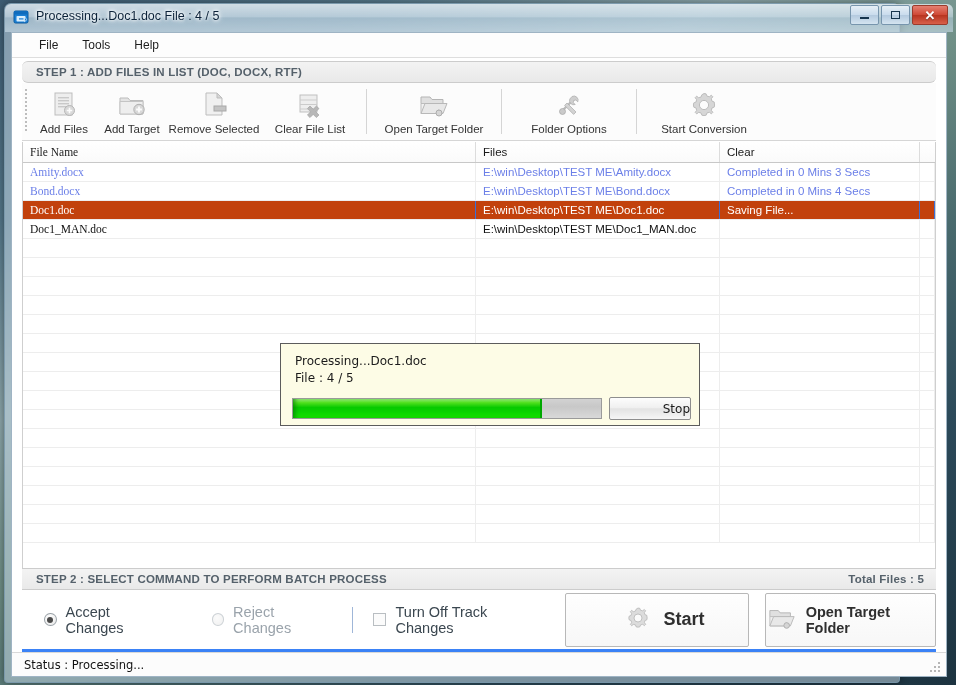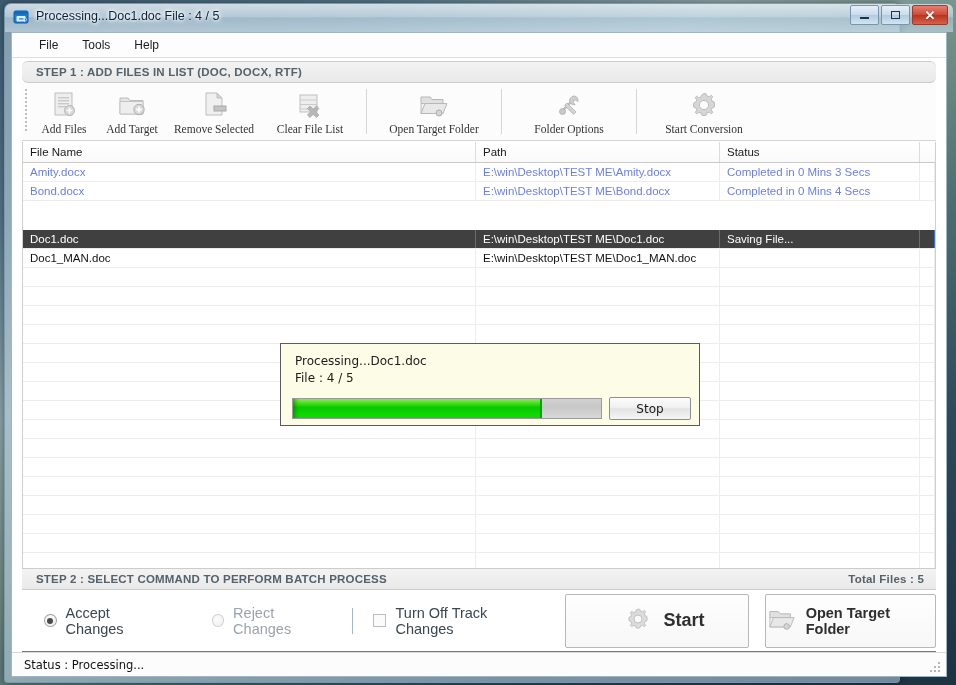--- a/index.html
+++ b/index.html
@@ -107,21 +107,21 @@
   #step1 { left: 10px; top: 28px; width: 914px; border-radius: 6px; }
   #step2 { left: 10px; top: 535px; width: 914px; justify-content: space-between; padding-right: 12px; }
   #total-files { font-size: 11.5px; font-weight: bold; color: #55616b; }
 
   
   #toolbar {
     position: absolute; left: 10px; top: 50px;
     width: 914px; height: 58px;
     background: #fcfcfc;
     border-bottom: 1px solid #d6d6d6;
-    display: flex; align-items: stretch; font-family: Liberation Serif, serif;
+    display: flex; align-items: stretch;
   }
   #toolbar-grip {
     width: 8px;
     background-image: repeating-linear-gradient(to bottom,
       #bdbdbd 0px, #bdbdbd 2px, transparent 2px, transparent 4px);
     background-position: 3px 6px;
     background-size: 2px calc(100% - 14px);
     background-repeat: no-repeat;
   }
   .tool-btn {
@@ -151,36 +151,36 @@
     background: #ffffff;
     border-bottom: 1px solid #c8c8c8;
   }
   .gh {
     font-size: 11.5px; color: #1a1a1a;
     display: flex; align-items: center;
     padding-left: 7px;
     border-right: 1px solid #dcdcdc;
     background: linear-gradient(to bottom, #ffffff 0%, #fafafa 100%);
   }
-  .c1 { width: 453px; }
+  .c1 { width: 453px; font-family: Liberation Serif, serif; }
   .c2 { width: 244px; }
   .c3 { width: 200px; }
   .c4 { width: 15px; border-right: none; }
 
   .grow { display: flex; height: 19px; border-bottom: 1px solid #ededed; }
   .grow .cell {
     font-size: 11.5px;
     display: flex; align-items: center;
     padding-left: 7px;
     border-right: 1px solid #ededed;
     white-space: nowrap; overflow: hidden;
   }
   .grow.link .cell { color: #6b7fe8; }
   .grow.plain .cell { color: #111; }
-  .grow.selected { background: #404040; margin-top: 29px; }
+  .grow.selected { background: #c2410c; }
   .grow.selected .cell { color: #ffffff; border-right-color: #3a6fd8; }
 
   
   #progress-dialog {
     position: absolute;
     left: 268px; top: 310px;
     width: 420px; height: 83px;
     background: #fdfce6;
     border: 1px solid #5c5c5c;
     z-index: 40;
@@ -202,31 +202,31 @@
       #9cf07e 0%, #4fe01c 20%, #07c900 45%, #0ad400 70%, #17e500 100%);
     border-right: 2px solid #00a800;
     box-shadow: inset 4px 0 5px -2px rgba(0,120,0,0.75);
   }
   #stop-btn {
     position: absolute; left: 328px; top: 53px;
     width: 82px; height: 23px;
     background: linear-gradient(to bottom, #fdfdfd 0%, #f0f0f0 45%, #e3e3e3 52%, #f6f6f6 100%);
     border: 1px solid #8e8e8e;
     border-radius: 2px;
-    display: flex; align-items: center; justify-content: center;
+    display: flex; align-items: center; justify-content: flex-end;
     font-size: 12px; color: #1a1a1a;
     font-family: "DejaVu Sans", sans-serif;
   }
 
   
   #cmdpanel {
     position: absolute; left: 10px; top: 557px;
     width: 914px; height: 62px;
     background: #ffffff;
-    border-bottom: 1px solid #3b82f6;
+    border-bottom: 3px solid #3b82f6;
     display: flex; align-items: center;
   }
   .radio-wrap, .check-wrap {
     display: flex; align-items: center; cursor: default;
   }
   .radio-dot {
     width: 13px; height: 13px; border-radius: 50%;
     background: radial-gradient(circle at 40% 35%, #ffffff 0%, #f1f1f1 60%, #dcdcdc 100%);
     border: 1px solid #9aa2a8;
     display: flex; align-items: center; justify-content: center;
@@ -409,22 +409,22 @@
             <circle cx="15" cy="15" r="4.6" fill="#fcfcfc" stroke="#bcbcbc"></circle>
           </svg>
         </span>
         <span class="tool-label">Start Conversion</span>
       </div>
     </div>
 
     <div id="grid">
       <div id="grid-head">
         <div class="gh c1">File Name</div>
-        <div class="gh c2">Path</div>
-        <div class="gh c3">Status</div>
+        <div class="gh c2">Files</div>
+        <div class="gh c3">Clear</div>
         <div class="gh c4"></div>
       </div>
       <div id="grid-body">
           <div class="grow link">
             <div class="cell c1">Amity.docx</div>
             <div class="cell c2">E:\win\Desktop\TEST ME\Amity.docx</div>
             <div class="cell c3">Completed in 0 Mins 3 Secs</div>
             <div class="cell c4"></div>
           </div>
           <div class="grow link">

